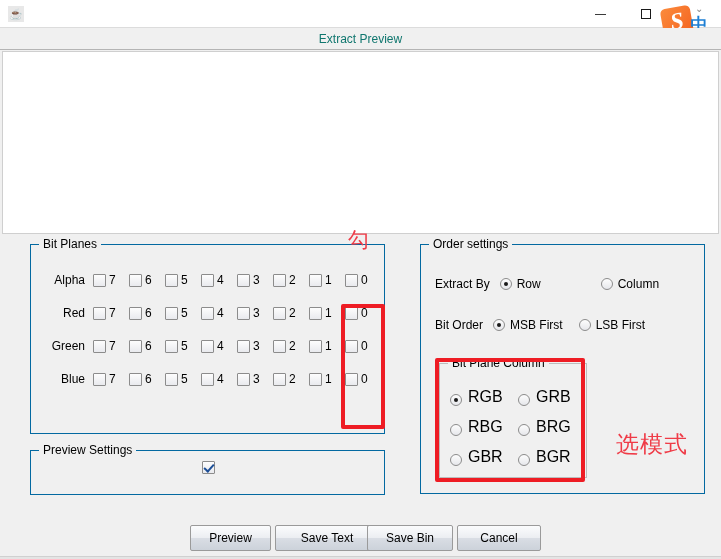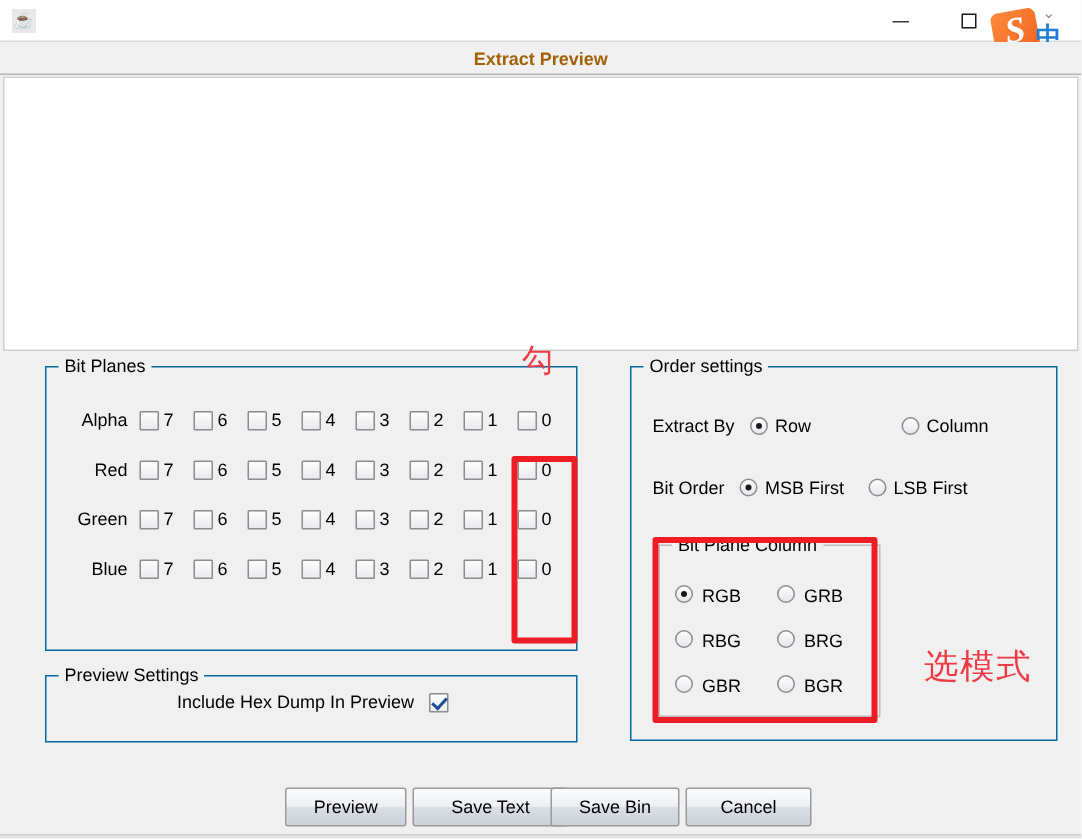--- a/index.html
+++ b/index.html
@@ -99,22 +99,22 @@
   .dialog-header {
     position: absolute;
     left: 0; top: 28px;
     width: 721px; height: 22px;
     background: #f0f0f0;
     border-bottom: 1px solid #b4b4b4;
     display: flex; align-items: center; justify-content: center;
   }
   .dialog-title {
     font-size: 12px;
-    color: #a16207;
-    font-weight: bold;
+    color: #0f766e;
+    font-weight: normal;
   }
 
   
   .preview-area {
     position: absolute;
     left: 2px; top: 51px;
     width: 717px; height: 183px;
     background: #ffffff;
     border: 1px solid #cfcfcf;
     overflow: hidden;
@@ -239,23 +239,23 @@
     position: absolute;
     left: 10px; top: 18px;
     width: 130px;
     display: grid;
     grid-template-columns: 68px 62px;
     grid-auto-rows: 30px;
     align-items: center;
   }
   .bpo-opt {
     display: flex;
-    align-items: flex-start;
+    align-items: flex-end;
     gap: 6px;
-    font-size: 12px;
+    font-size: 16px;
     color: #000;
   }
 
   
   .red-box {
     position: absolute;
     border: 4px solid #ee1c24;
     border-radius: 2px;
     pointer-events: none;
   }
@@ -473,21 +473,20 @@
             <span class="cb"></span>
             <span class="bp-num">0</span>
           </div>
         </div>
       </div>
   </div>
 
   <div class="panel" id="previewSettingsPanel">
     <div class="panel-title">Preview Settings</div>
     <div class="pv-row">
-      <span class="pv-label">Include Hex Dump In Preview</span>
       <span class="cb checked" id="hexDumpCheckbox"></span>
     </div>
   </div>
 
   <div class="panel" id="orderSettingsPanel">
     <div class="panel-title">Order settings</div>
 
     <div class="os-row" style="top:32px;">
       <span class="os-label">Extract By</span>
       <span id="extractByOptions" style="display:flex;align-items:center;gap:44px;">

